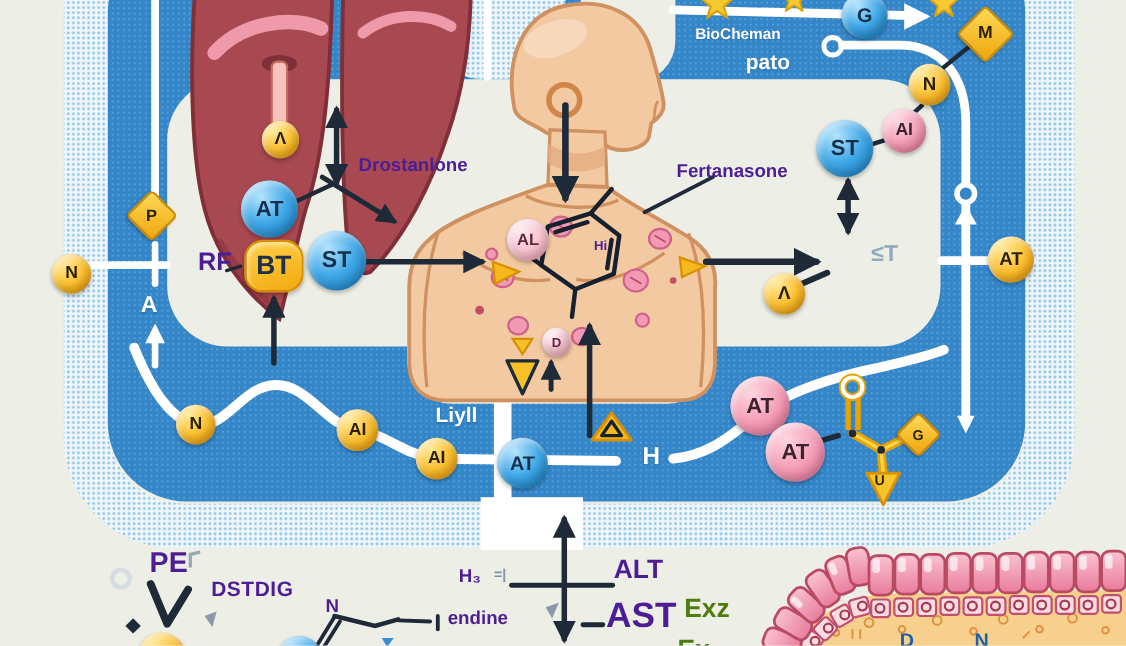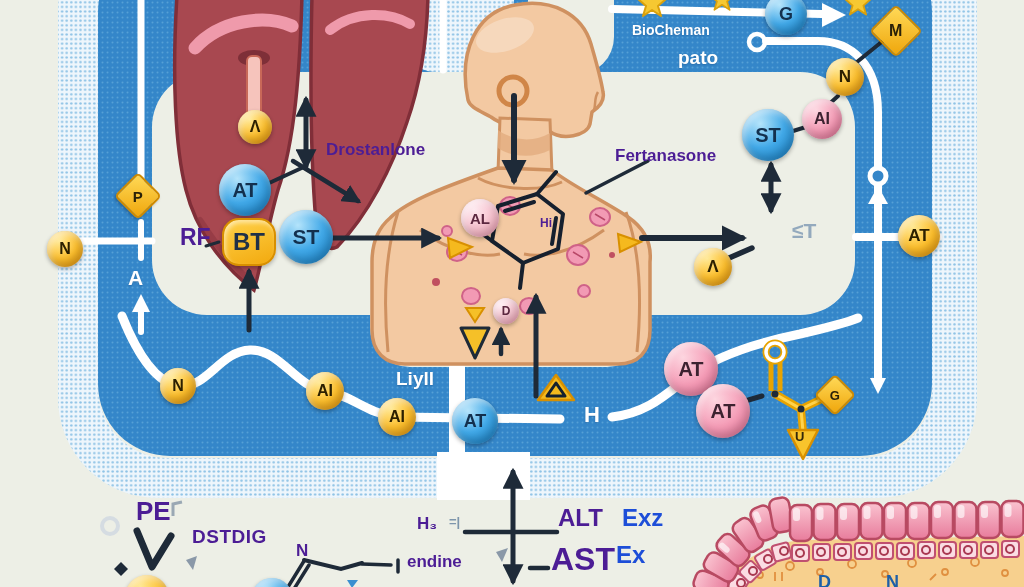--- a/index.html
+++ b/index.html
@@ -15,21 +15,21 @@
   .pinklight{background:radial-gradient(circle at 35% 28%, #fde8ee, #f7bcca 60%, #ee94ae 100%);color:#5c2840;}
   .square{position:absolute;border-radius:17px;display:flex;align-items:center;justify-content:center;
         font-weight:800;color:#203048;background:linear-gradient(160deg,#ffd24a,#f2a90e);
         border:2px solid #d88f00;box-shadow:0 2px 4px rgba(0,0,0,.28), inset 2px 3px 4px rgba(255,255,255,.5);}
   .diamond{position:absolute;transform:rotate(45deg);border-radius:5px;
         background:linear-gradient(135deg,#ffd957,#efa60b);border:2px solid #cf8a00;
         display:flex;align-items:center;justify-content:center;box-shadow:0 2px 3px rgba(0,0,0,.25);}
   .diamond>span{transform:rotate(-45deg);font-weight:800;color:#2a2108;}
   .lbl{position:absolute;font-weight:800;color:#4c1d95;white-space:nowrap;}
   .white{color:#ffffff;text-shadow:0 1px 2px rgba(30,80,130,.45);}
-  .bluetxt{color:#1d4ed8;}
+  .bluetxt{color:#4d7c0f;margin-top:36px;}
   .graytxt{color:#93a9bd;}
   .villitxt{color:#1d5fa8;}
 </style>
 </head>
 <body>
 
 <div id="stage">
 
 <svg id="bg" width="1024" height="587" viewBox="0 0 1024 587">
   <defs>

